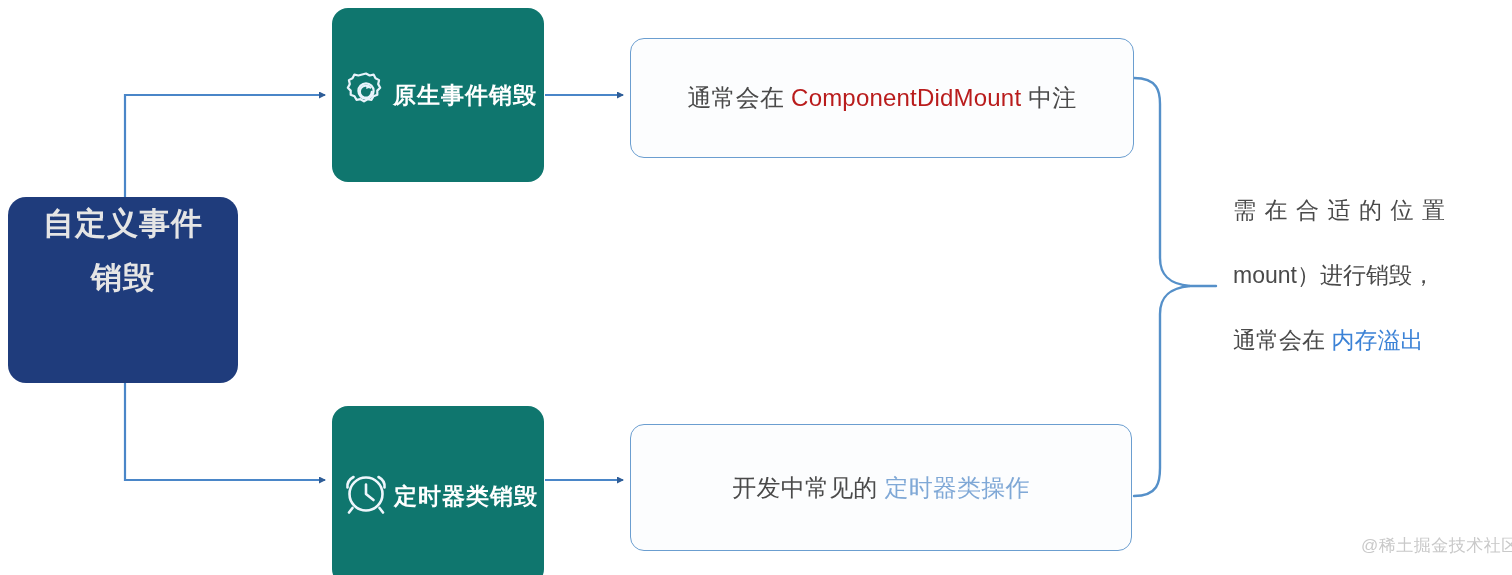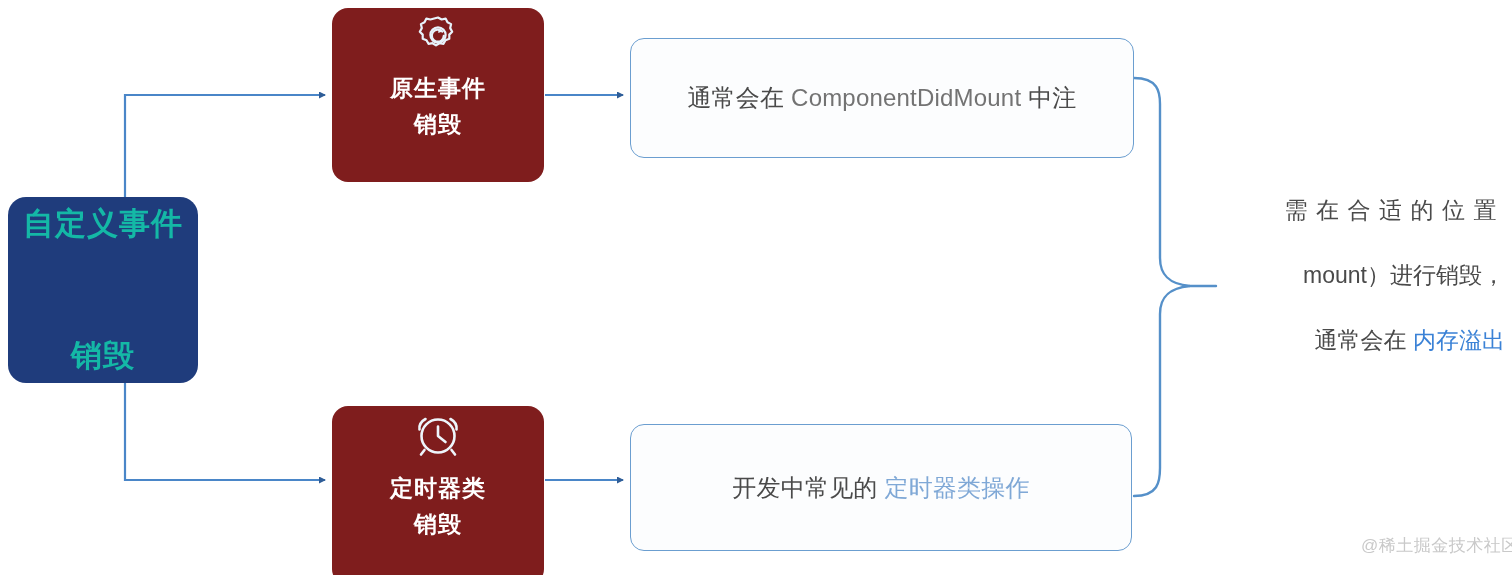--- a/index.html
+++ b/index.html
@@ -24,48 +24,49 @@
     width: 1512px;
     height: 575px;
     pointer-events: none;
   }
 
   
   .node-root {
     position: absolute;
     left: 8px;
     top: 197px;
-    width: 190px;
+    width: 230px;
     height: 186px;
     background: #1f3c7c;
     border-radius: 18px;
     display: flex;
     flex-direction: column;
     align-items: center;
-    justify-content: space-between;
-    color: #14b8a6;
+    justify-content: flex-start;
+    color: #e5e5e5;
     box-sizing: border-box;
   }
   .node-root .line {
     font-size: 31px;
     line-height: 54px;
     font-weight: 700;
     letter-spacing: 1px;
     white-space: nowrap;
   }
 
   
   .node-blue {
     position: absolute;
     width: 212px;
-    background: #7f1d1d;
+    background: #0f766e;
     border-radius: 16px;
     display: flex;
-    flex-direction: column;
+    flex-direction: row;
     align-items: center;
+    justify-content: center;
     color: #ffffff;
     box-sizing: border-box;
   }
   #node-native  { left: 332px; top: 8px;   height: 174px; }
   #node-timer   { left: 332px; top: 406px; height: 179px; }
 
   .node-blue .node-icon {
     margin-bottom: 8px;
     display: block;
     line-height: 0;
@@ -94,30 +95,29 @@
   #callout-native { left: 630px; top: 38px;  width: 504px; height: 120px; }
   #callout-timer  { left: 630px; top: 424px; width: 502px; height: 127px; }
 
   .callout .line {
     font-size: 24px;
     line-height: 44px;
     color: #4a4a4a;
     white-space: nowrap;
     letter-spacing: 0.2px;
   }
-  .accent-strong { color: #737373; }
+  .accent-strong { color: #b91c1c; }
   .accent-soft   { color: #7fa8d6; }
 
   
   #conclusion {
     position: absolute;
     left: 1233px;
     top: 178px;
     width: 272px;
-    text-align: right;
   }
   #conclusion .line {
     font-size: 23px;
     line-height: 65px;
     color: #4a4a4a;
     white-space: nowrap;
   }
   #conclusion .line.spread {
     letter-spacing: 8.5px;
   }

